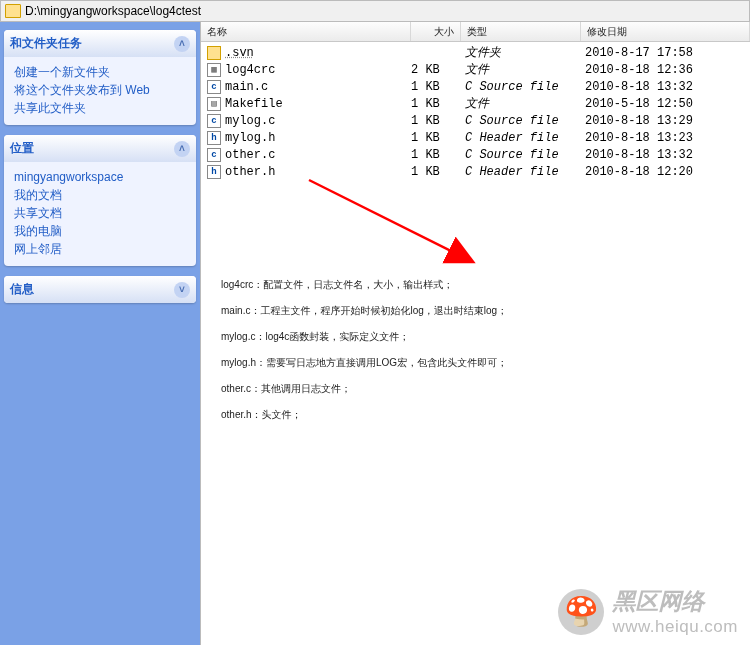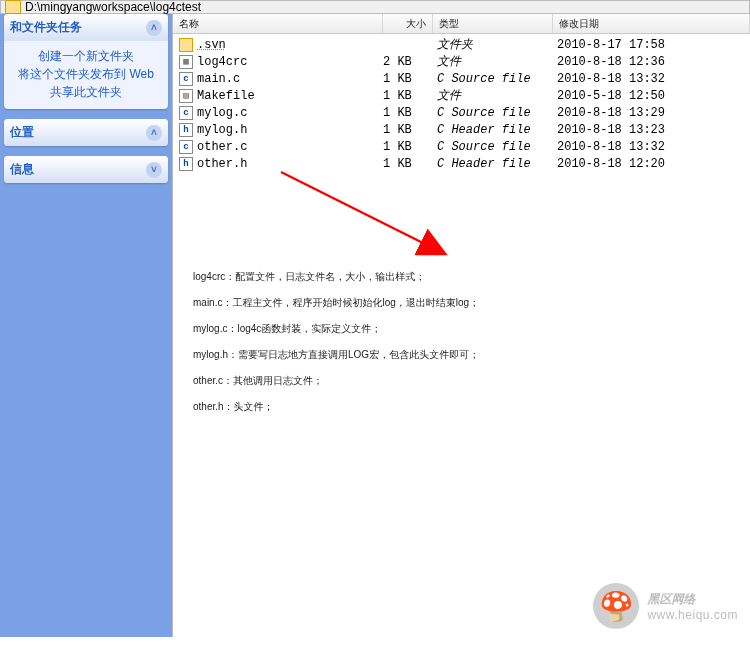--- a/index.html
+++ b/index.html
@@ -6,39 +6,39 @@
   body {
     font-family: "SimSun", "宋体", sans-serif;
     font-size: 12px;
     background: #fff;
     width: 750px;
     height: 645px;
     overflow: hidden;
     position: relative;
   }
   .addr-bar {
-    height: 14px;
+    height: 22px;
     background: #f0f0f0;
     border: 1px solid #bbb;
     display: flex;
     align-items: center;
     padding: 0 4px;
     gap: 4px;
   }
   .addr-bar .folder-icon {
     width: 16px; height: 14px;
     background: #ffe18f;
     border: 1px solid #d2a000;
     border-radius: 1px 1px 0 0;
   }
   .main { display: flex; height: calc(100% - 22px); }
   .sidebar {
-    width: 172px;
+    width: 200px;
     background: #7aa1e6;
-    padding: 0 4px;
+    padding: 8px 4px;
     display: flex; flex-direction: column; gap: 10px;
   }
   .panel {
     background: #eff3ff;
     border-radius: 4px;
     box-shadow: 0 1px 2px rgba(0,0,0,.2);
     overflow: hidden;
   }
   .panel-header {
     background: linear-gradient(#fff,#d6e0f5);
@@ -48,21 +48,21 @@
     padding: 5px 6px;
     display: flex; justify-content: space-between; align-items: center;
     cursor: pointer;
   }
   .chev {
     width: 16px; height: 16px; border-radius: 50%;
     background: #c3d3f3;
     display: flex; align-items: center; justify-content: center;
     color: #4a6fb3; font-size: 10px;
   }
-  .panel-body { padding: 6px 10px 8px; text-align: center; }
+  .panel-body { padding: 6px 10px 8px; }
   .panel-body a {
     display: block;
     color: #215dc6;
     text-decoration: none;
     font-size: 12px;
     line-height: 18px;
     cursor: pointer;
   }
   .content {
     flex: 1;
@@ -134,22 +134,22 @@
     display: flex; align-items: center; gap: 8px;
     color: #bdbdbd;
     font-family: "Microsoft YaHei", sans-serif;
   }
   .watermark .logo {
     width: 46px; height: 46px; border-radius: 50%;
     background: #cfcfcf;
     display:flex;align-items:center;justify-content:center;
     color:#fff; font-size:28px;
   }
-  .watermark .txt .ch { font-size: 12px; font-style: italic; font-weight:bold;}
-  .watermark .txt .en { font-size: 12px; letter-spacing:.5px;}
+  .watermark .txt .ch { font-size: 23px; font-style: italic; font-weight:bold;}
+  .watermark .txt .en { font-size: 17px; letter-spacing:.5px;text-align:right;}
 </style>
 </head>
 <body>
 
 <div class="addr-bar">
   <span class="folder-icon"></span>
   <span>D:\mingyangworkspace\log4ctest</span>
 </div>
 
 <div class="main">
@@ -164,20 +164,27 @@
         <a>创建一个新文件夹</a>
         <a>将这个文件夹发布到 Web</a>
         <a>共享此文件夹</a>
       </div>
     </div>
 
     <div class="panel">
       <div class="panel-header">
         <span>位置</span>
         <span class="chev">˄</span>
+      </div>
+      <div class="panel-body">
+        <a>mingyangworkspace</a>
+        <a>我的文档</a>
+        <a>共享文档</a>
+        <a>我的电脑</a>
+        <a>网上邻居</a>
       </div>
     </div>
 
     <div class="panel">
       <div class="panel-header">
         <span>信息</span>
         <span class="chev">˅</span>
       </div>
     </div>
   </div>

